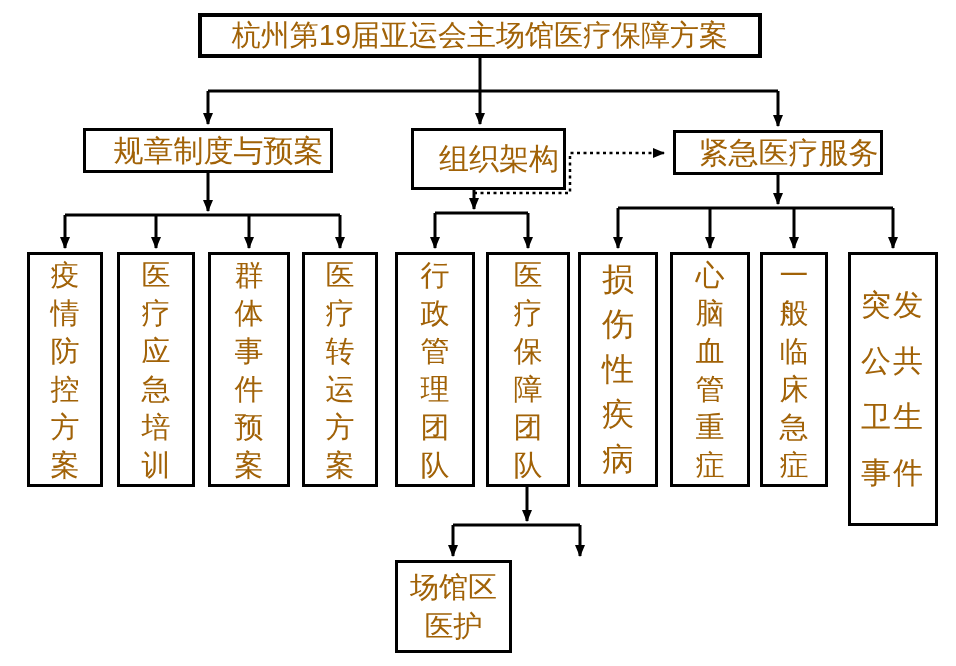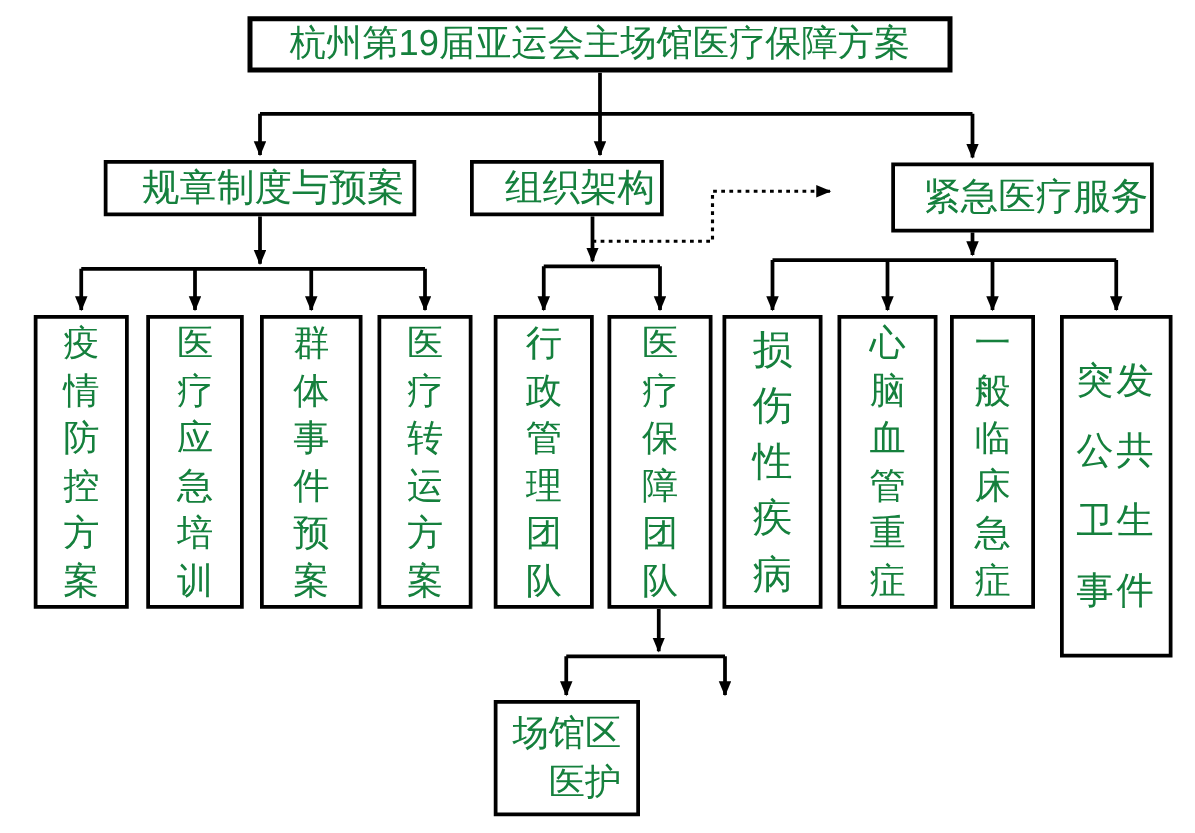--- a/index.html
+++ b/index.html
@@ -6,21 +6,21 @@
     margin: 0;
     padding: 0;
     background: #ffffff;
   }
   .canvas {
     position: relative;
     width: 956px;
     height: 666px;
     background: #ffffff;
     font-family: "Liberation Sans", sans-serif;
-    color: #15803d;
+    color: #a16207;
     overflow: hidden;
   }
   .connectors {
     position: absolute;
     left: 0;
     top: 0;
     width: 956px;
     height: 666px;
   }
   .node {
@@ -115,22 +115,22 @@
     </g>
 
     <g>
       <path d="M474 193 H570 V153 H664" stroke-width="2.5" stroke-dasharray="3 3.5" marker-end="url(#arrow)"></path>
     </g>
   </svg>
 
   <div class="node root" style="left:198px; top:13px; width:564px; height:45px;">杭州第19届亚运会主场馆医疗保障方案</div>
 
   <div class="node lvl2" style="left:83px; top:128px; width:250px; height:45px;">规章制度与预案</div>
-  <div class="node lvl2" style="left:376px; top:128px; width:155px; height:45px;">组织架构</div>
-  <div class="node lvl2" style="left:673px; top:130px; width:210px; height:56px;margin-left:40px;">紧急医疗服务</div>
+  <div class="node lvl2" style="left:411px; top:128px; width:155px; height:62px;">组织架构</div>
+  <div class="node lvl2" style="left:673px; top:130px; width:210px; height:45px;">紧急医疗服务</div>
 
   <div class="node vbox" style="left:27px; top:252px; width:76px; height:235px;">疫
 情
 防
 控
 方
 案</div>
   <div class="node vbox" style="left:117px; top:252px; width:78px; height:235px;">医
 疗
 应
@@ -178,16 +178,16 @@
 般
 临
 床
 急
 症</div>
   <div class="node vbox v42" style="left:848px; top:252px; width:90px; height:274px;">突发
 公共
 卫生
 事件</div>
 
-  <div class="node bbox" style="left:395px; top:560px; width:117px; height:93px;text-align:right;">场馆区
+  <div class="node bbox" style="left:395px; top:560px; width:117px; height:93px;">场馆区
 医护</div>
 
 </div>
 
 </body></html>

